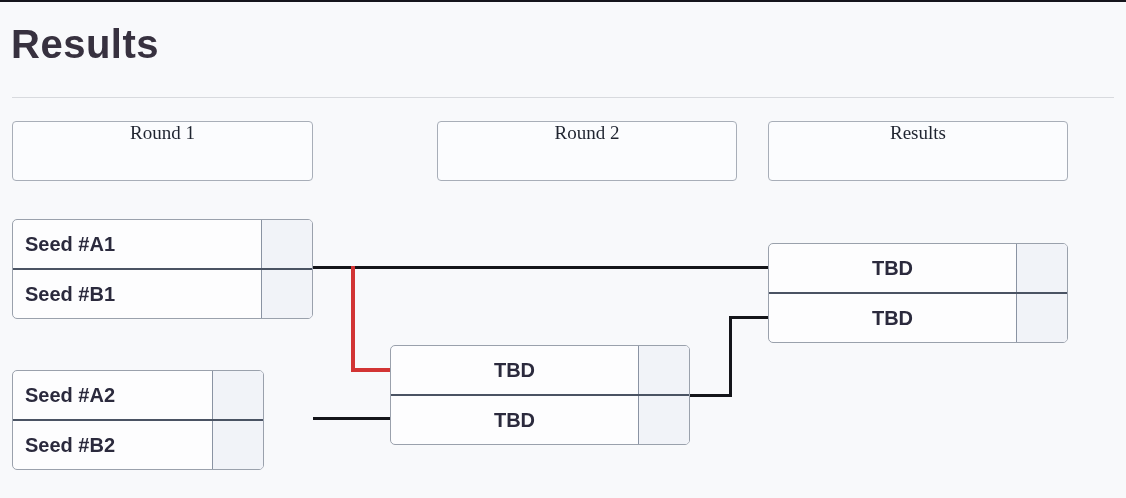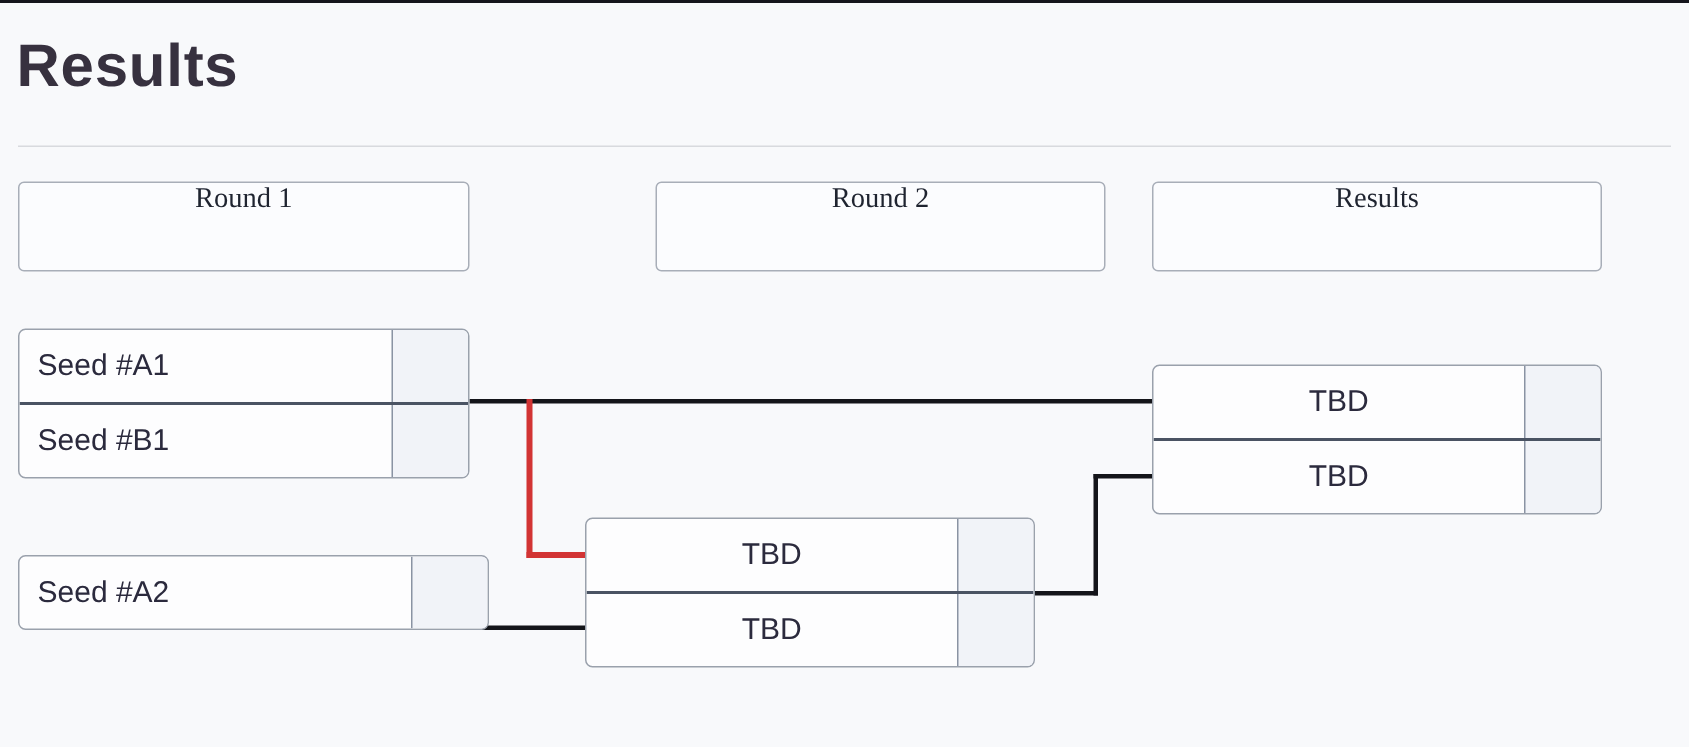--- a/index.html
+++ b/index.html
@@ -45,21 +45,21 @@
   .match{
     position:absolute;
     box-sizing:border-box;
     background:var(--box,#fdfdfe);
     border:1px solid var(--box-border,#9aa1ac);
     border-radius:5px;
     z-index:2;
     overflow:hidden;
   }
   .match .row{
-    display:flex;height:48px;
+    display:flex;height:48px;font-weight:bold;
   }
   .match .row + .row{
     border-top:2px solid var(--divider,#4a5363);
     justify-content:flex-end;
   }
   .match .name{
     flex:1;display:flex;align-items:center;
     font-size:20px;color:var(--text,#2b2a3d);
     padding:0 12px;
   }
@@ -104,23 +104,27 @@
     <div class="row">
       <div class="name">Seed #A1</div>
       <div class="score"></div>
     </div>
     <div class="row">
       <div class="name">Seed #B1</div>
       <div class="score"></div>
     </div>
   </div>
 
-  <div class="match" style="left:12px;top:370px;width:314px;">
+  <div class="match" style="left:12px;top:370px;width:252px;">
     <div class="row">
       <div class="name">Seed #A2</div>
+      <div class="score"></div>
+    </div>
+    <div class="row">
+      <div class="name">Seed #B2</div>
       <div class="score"></div>
     </div>
   </div>
 
   <div class="match center" style="left:390px;top:345px;width:300px;">
     <div class="row">
       <div class="name">TBD</div>
       <div class="score"></div>
     </div>
     <div class="row">

